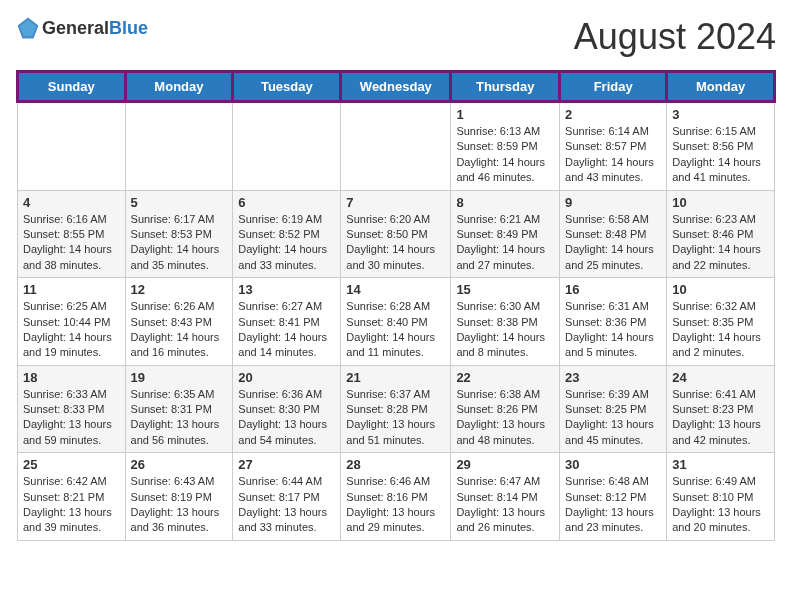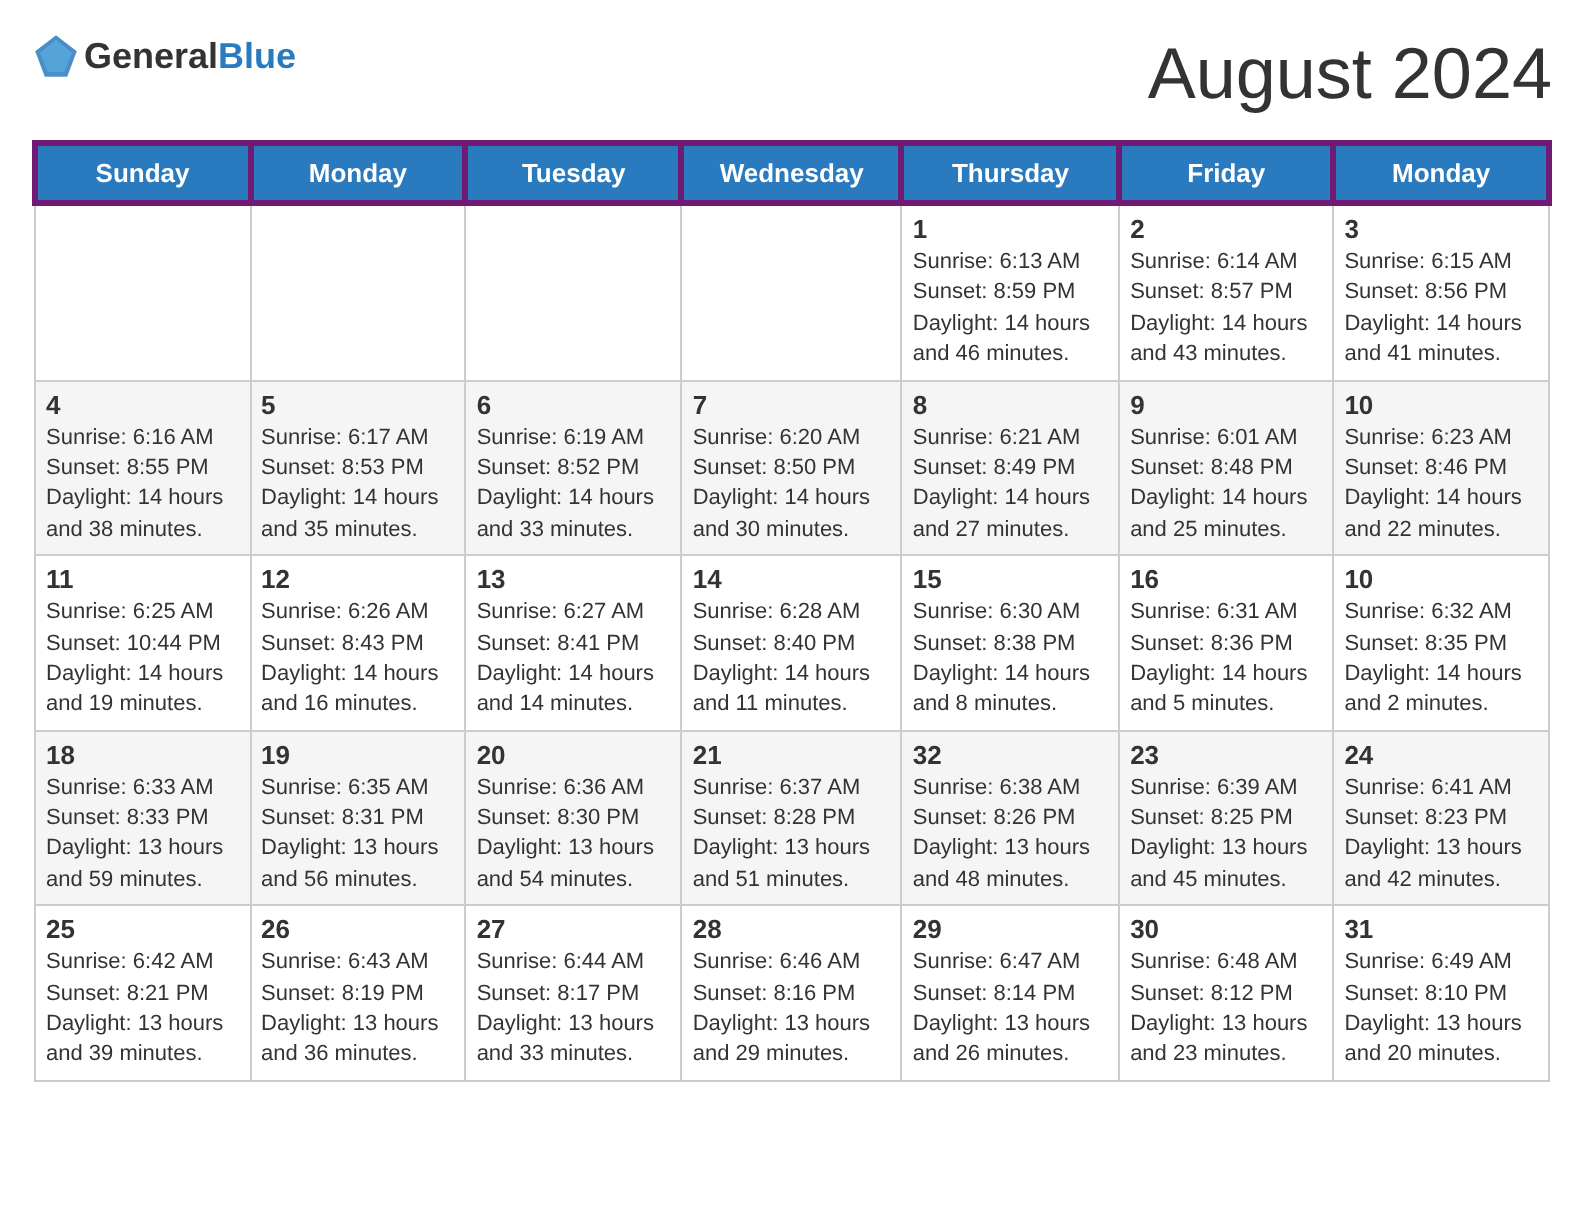--- a/index.html
+++ b/index.html
@@ -175,21 +175,21 @@
 Daylight: 14 hours and 30 minutes.</div>
         </td>
         <td>
           <span class="day-number">8</span>
           <div class="day-info">Sunrise: 6:21 AM
 Sunset: 8:49 PM
 Daylight: 14 hours and 27 minutes.</div>
         </td>
         <td>
           <span class="day-number">9</span>
-          <div class="day-info">Sunrise: 6:01 AM
+          <div class="day-info">Sunrise: 6:58 AM
 Sunset: 8:48 PM
 Daylight: 14 hours and 25 minutes.</div>
         </td>
         <td>
           <span class="day-number">10</span>
           <div class="day-info">Sunrise: 6:23 AM
 Sunset: 8:46 PM
 Daylight: 14 hours and 22 minutes.</div>
         </td>
       </tr>
@@ -256,21 +256,21 @@
 Sunset: 8:30 PM
 Daylight: 13 hours and 54 minutes.</div>
         </td>
         <td>
           <span class="day-number">21</span>
           <div class="day-info">Sunrise: 6:37 AM
 Sunset: 8:28 PM
 Daylight: 13 hours and 51 minutes.</div>
         </td>
         <td>
-          <span class="day-number">32</span>
+          <span class="day-number">22</span>
           <div class="day-info">Sunrise: 6:38 AM
 Sunset: 8:26 PM
 Daylight: 13 hours and 48 minutes.</div>
         </td>
         <td>
           <span class="day-number">23</span>
           <div class="day-info">Sunrise: 6:39 AM
 Sunset: 8:25 PM
 Daylight: 13 hours and 45 minutes.</div>
         </td>

